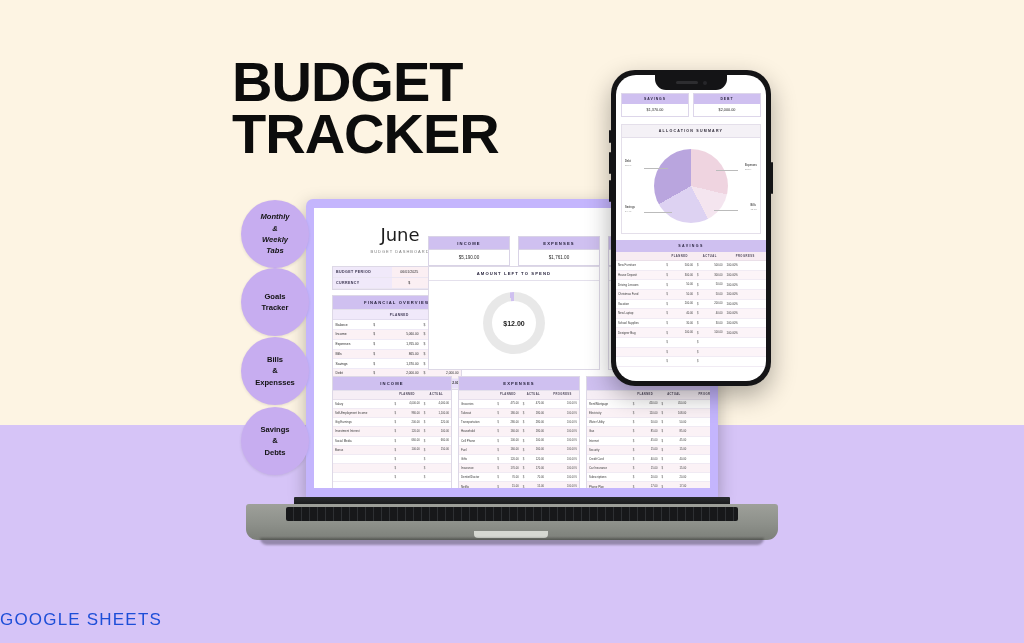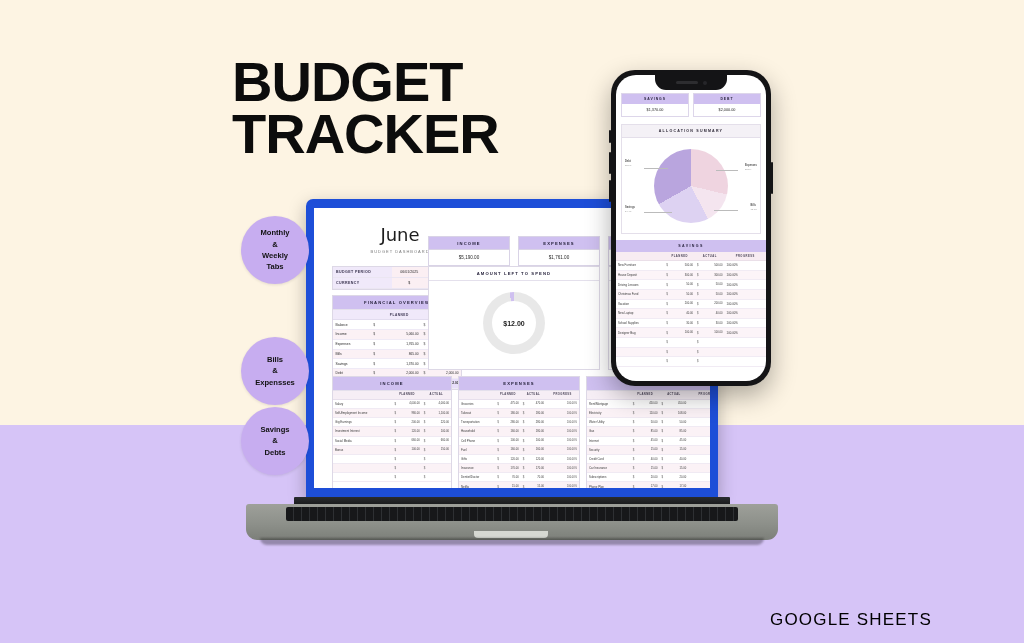--- a/index.html
+++ b/index.html
@@ -19,42 +19,42 @@
     color:#0C0C0C; font-family:"Liberation Sans", sans-serif;
   }
   .title .l2 { display:block; }
 
   
   .cap1 {
     position:absolute; left:0; top:583px; width:1024px; text-align:center;
     font-size:24px; font-weight:800; color:#161616; letter-spacing:-0.3px;
   }
   .cap2 {
-    position:absolute; left:0; top:610px; width:932px; text-align:right;
-    font-size:17px; font-weight:400; color:#000000; letter-spacing:1.2px;
+    position:absolute; left:0; top:610px; width:932px; text-align:left;
+    font-size:17px; font-weight:400; color:#1d4ed8; letter-spacing:1.2px;
   }
 
   
   .badge {
     position:absolute; width:68px; height:68px; border-radius:50%;
     background:#C7ADF0; display:flex; align-items:center; justify-content:center;
     text-align:center; color:#121212; font-size:7.6px; font-weight:700;
     line-height:1.5; z-index:40; box-shadow:0 1px 3px rgba(0,0,0,.10);
   }
   .badge span { display:block; white-space:pre-line; }
-  #badge0 { left:241px; top:216px; }
+  #badge0 { left:241px; top:200px;font-style:italic; }
   #badge1 { left:241px; top:268px; }
   #badge2 { left:241px; top:337px; }
   #badge3 { left:241px; top:407px; }
 
   
   .laptop { position:absolute; left:246px; top:199px; width:532px; height:348px; z-index:10; }
   .lid {
     position:absolute; left:60px; top:0; width:412px; height:300px;
-    background:#1d4ed8; border-radius:7px 7px 2px 2px; padding:9px 8px 11px 8px;
+    background:#c4b5fd; border-radius:7px 7px 2px 2px; padding:9px 8px 11px 8px;
     box-shadow:0 6px 18px rgba(0,0,0,.28);
   }
   .screen { width:100%; height:100%; background:#FFFFFF; overflow:hidden; position:relative; }
   .hinge {
     position:absolute; left:48px; top:298px; width:436px; height:9px;
     background:linear-gradient(#2A2C2E,#17181A); border-radius:1px;
   }
   .base {
     position:absolute; left:0; top:305px; width:532px; height:36px;
     background:linear-gradient(180deg,#9EA09A 0%,#8D908A 55%,#7C7F79 100%);
@@ -807,20 +807,24 @@
       </div>
     </div>
   </div>
 
   <div class="badge" id="badge0">
     <span>Monthly
 &amp;
 Weekly
 Tabs</span>
   </div>
+  <div class="badge" id="badge1">
+    <span>Goals
+Tracker</span>
+  </div>
   <div class="badge" id="badge2">
     <span>Bills
 &amp;
 Expensses</span>
   </div>
   <div class="badge" id="badge3">
     <span>Savings
 &amp;
 Debts</span>
   </div>

